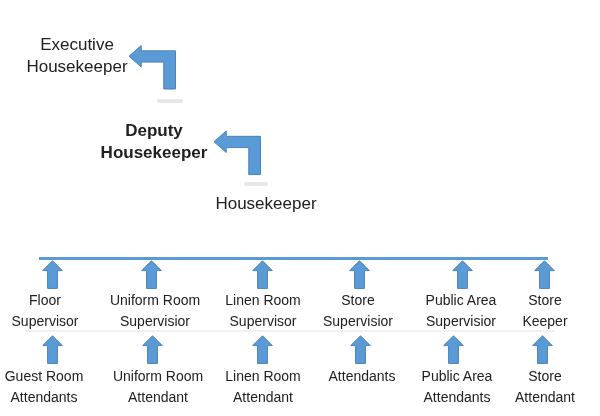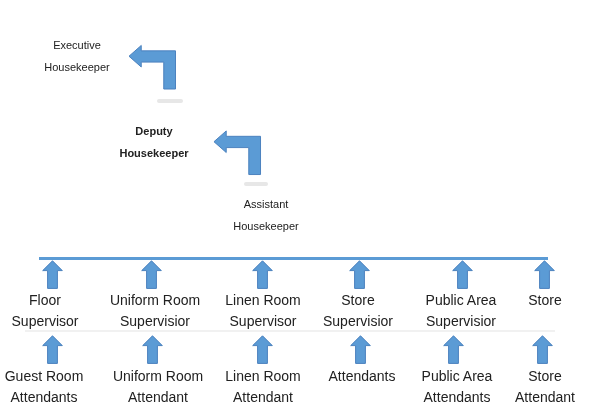--- a/index.html
+++ b/index.html
@@ -11,21 +11,21 @@
   .canvas{
     position:relative;
     width:600px;height:416px;
     background:#ffffff;
     font-family:"Liberation Sans", sans-serif;
     color:var(--text);
     overflow:hidden;
   }
   .lbl{position:absolute;text-align:center;}
   .lbl span{display:block;}
-  .mlabel{font-size:11px;line-height:22px;}
+  .mlabel{font-size:17px;line-height:22px;}
   .lbl-exec{left:7px;top:34px;width:140px;}
   .lbl-deputy{left:94px;top:120px;width:120px;font-weight:bold;}
   .lbl-assist{left:201px;top:193px;width:130px;}
 
   .elbow{position:absolute;}
   .elbow-exec{left:128px;top:43px;width:49px;height:47px;}
   .elbow-deputy{left:213px;top:127px;width:49px;height:50px;}
 
   .hline{position:absolute;left:39px;top:257px;width:509px;height:3px;background:var(--blue-fill);}
 
@@ -54,21 +54,20 @@
 
   <div class="lbl mlabel lbl-exec">
     <span>Executive</span>
     <span>Housekeeper</span>
   </div>
   <div class="lbl mlabel lbl-deputy">
     <span>Deputy</span>
     <span>Housekeeper</span>
   </div>
   <div class="lbl mlabel lbl-assist">
-    <span>Assistant</span>
     <span>Housekeeper</span>
   </div>
 
   <svg class="elbow elbow-exec" viewBox="0 0 50 48">
     <path d="M1 13.5 L13.5 2.5 L13.5 8 L48.5 8 L48.5 47 L36.5 47 L36.5 19.5 L13.5 19.5 L13.5 24.5 Z" fill="#5b9bd5" stroke="#4a80bd" stroke-width="1" stroke-linejoin="miter"></path>
   </svg>
   <svg class="elbow elbow-deputy" viewBox="0 0 50 48">
     <path d="M1 13.5 L13.5 2.5 L13.5 8 L48.5 8 L48.5 47 L36.5 47 L36.5 19.5 L13.5 19.5 L13.5 24.5 Z" fill="#5b9bd5" stroke="#4a80bd" stroke-width="1" stroke-linejoin="miter"></path>
   </svg>
 
@@ -108,20 +107,21 @@
   <div class="lbl slabel sl3">
     <span>Store</span>
     <span>Supervisior</span>
   </div>
   <div class="lbl slabel sl4">
     <span>Public Area</span>
     <span>Supervisior</span>
   </div>
   <div class="lbl slabel sl5">
     <span>Store</span>
+    <span>Keeper</span>
   </div>
 
   <svg class="up att-arrow aa0" viewBox="0 0 21 29">
       <path d="M10.5 0.8 L20.3 10.6 L15.4 10.6 L15.4 28.4 L5.6 28.4 L5.6 10.6 L0.7 10.6 Z" fill="#5b9bd5" stroke="#4a80bd" stroke-width="1"></path>
     </svg>
   <svg class="up att-arrow aa1" viewBox="0 0 21 29">
       <path d="M10.5 0.8 L20.3 10.6 L15.4 10.6 L15.4 28.4 L5.6 28.4 L5.6 10.6 L0.7 10.6 Z" fill="#5b9bd5" stroke="#4a80bd" stroke-width="1"></path>
     </svg>
   <svg class="up att-arrow aa2" viewBox="0 0 21 29">
       <path d="M10.5 0.8 L20.3 10.6 L15.4 10.6 L15.4 28.4 L5.6 28.4 L5.6 10.6 L0.7 10.6 Z" fill="#5b9bd5" stroke="#4a80bd" stroke-width="1"></path>

